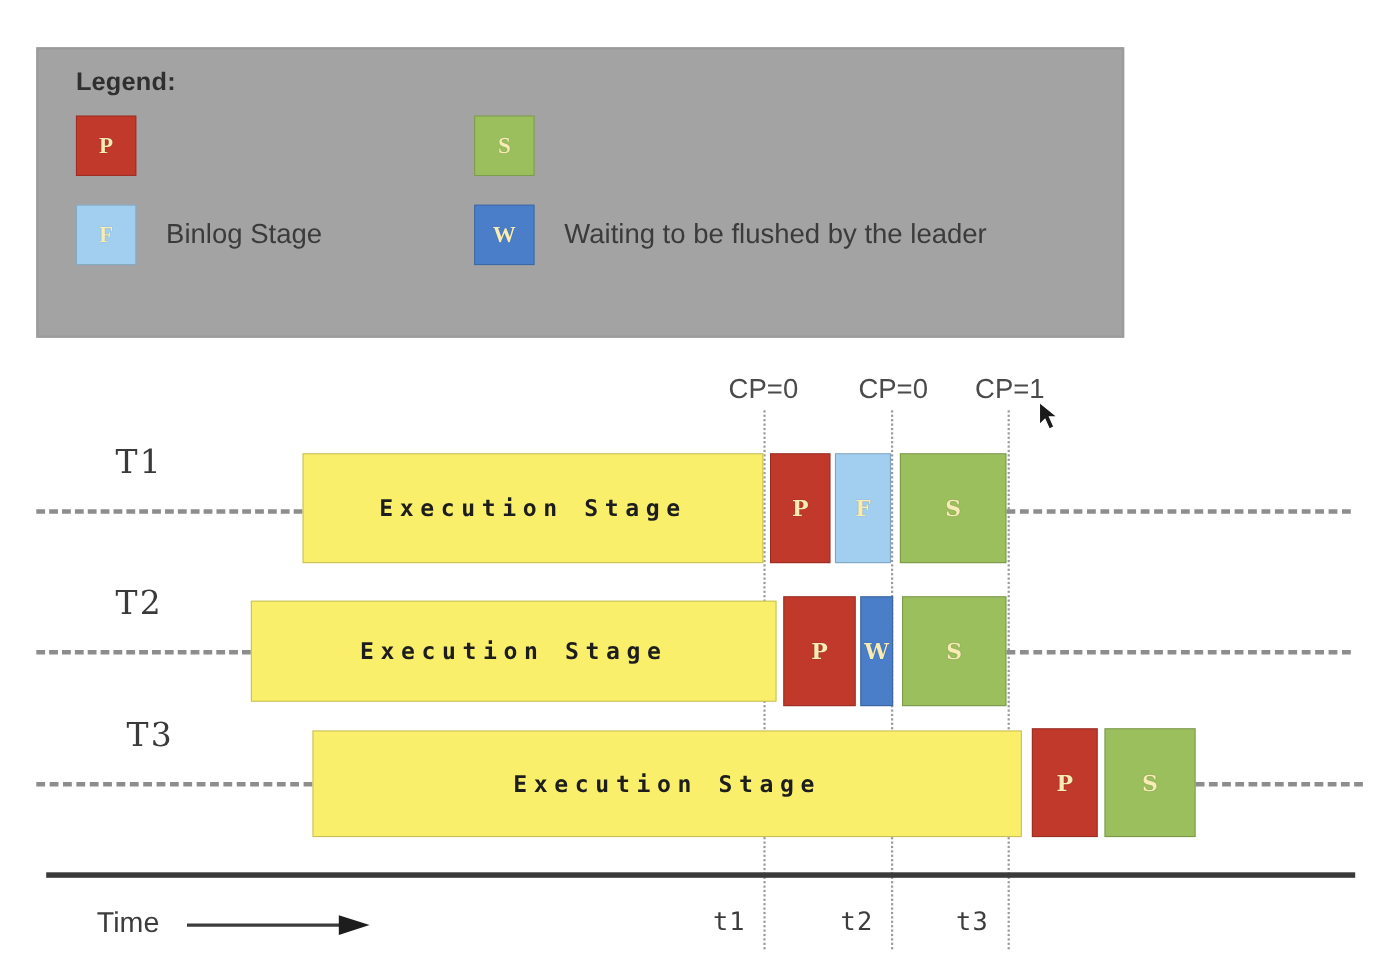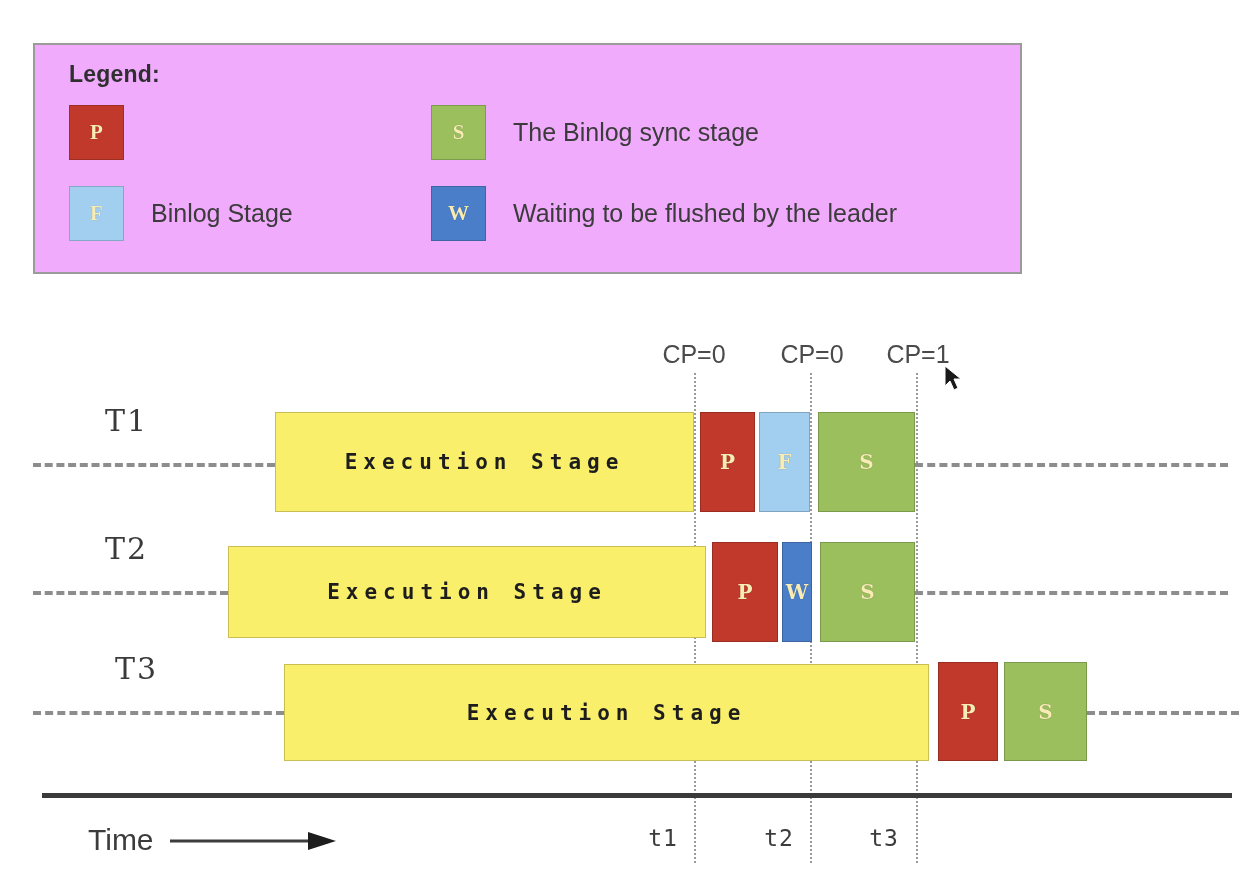--- a/index.html
+++ b/index.html
@@ -15,23 +15,23 @@
     font-family: "Liberation Sans", sans-serif;
     color: #3a3a3a;
   }
 
   
   #legend-box {
     position: absolute;
     left: 33px;
     top: 43px;
     width: 989px;
-    height: 231px;
+    height: 264px;
     border: 2px solid #9b9b9b;
-    background: #f0abfc;
+    background: #a3a3a3;
     box-sizing: border-box;
   }
   #legend-title {
     position: absolute;
     left: 34px;
     top: 16px;
     font-size: 23px;
     font-weight: bold;
     color: #2f2f2f;
     letter-spacing: 0.2px;
@@ -126,21 +126,21 @@
   }
 
   
   #axis-line {
     position: absolute;
     height: 0;
     border-top: 5px solid #3a3a3a;
   }
   #time-label {
     position: absolute;
-    font-size: 30px;
+    font-size: 26px;
     color: #3c3c3c;
   }
   #time-arrow {
     position: absolute;
   }
   .tick-label {
     position: absolute;
     font-family: "DejaVu Sans Mono", monospace;
     font-size: 23px;
     color: #3c3c3c;
@@ -162,21 +162,20 @@
   <div class="legend-row" style="left:34px; top:60px;">
     <div class="legend-swatch" style="background:#C0392B;">
       <span>P</span>
     </div>
   </div>
 
   <div class="legend-row" style="left:396px; top:60px;">
     <div class="legend-swatch" style="background:#9CBF5E;">
       <span>S</span>
     </div>
-    <div class="legend-label">The Binlog sync stage</div>
   </div>
 
   <div class="legend-row" style="left:34px; top:141px;">
     <div class="legend-swatch" style="background:#A2CFF0;">
       <span>F</span>
     </div>
     <div class="legend-label">Binlog Stage</div>
   </div>
 
   <div class="legend-row" style="left:396px; top:141px;">

